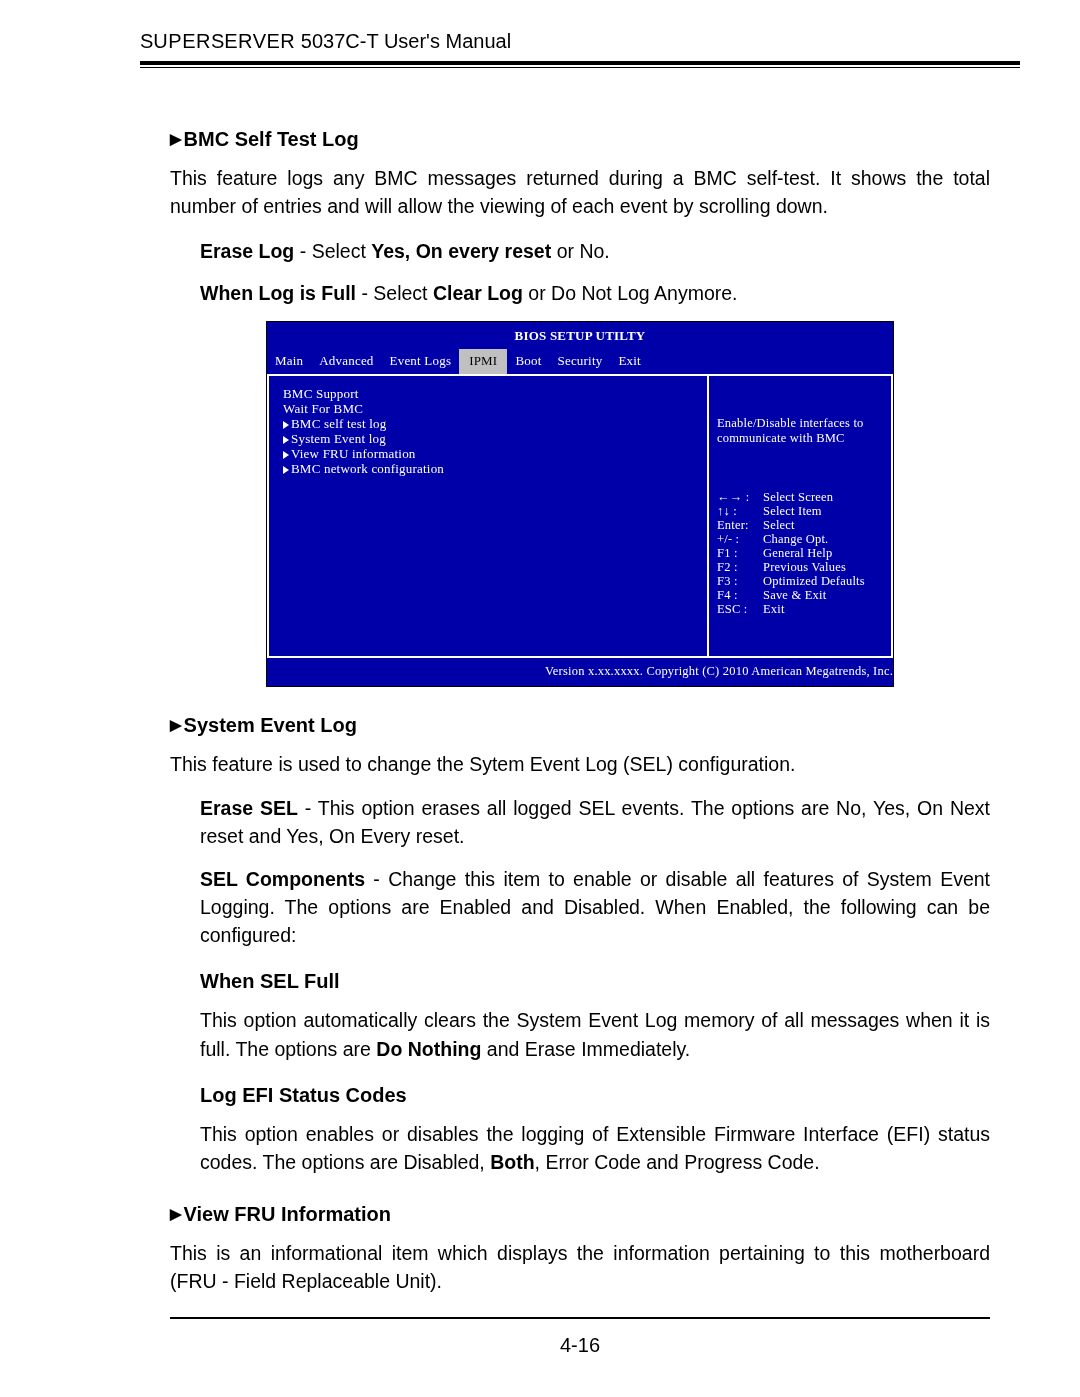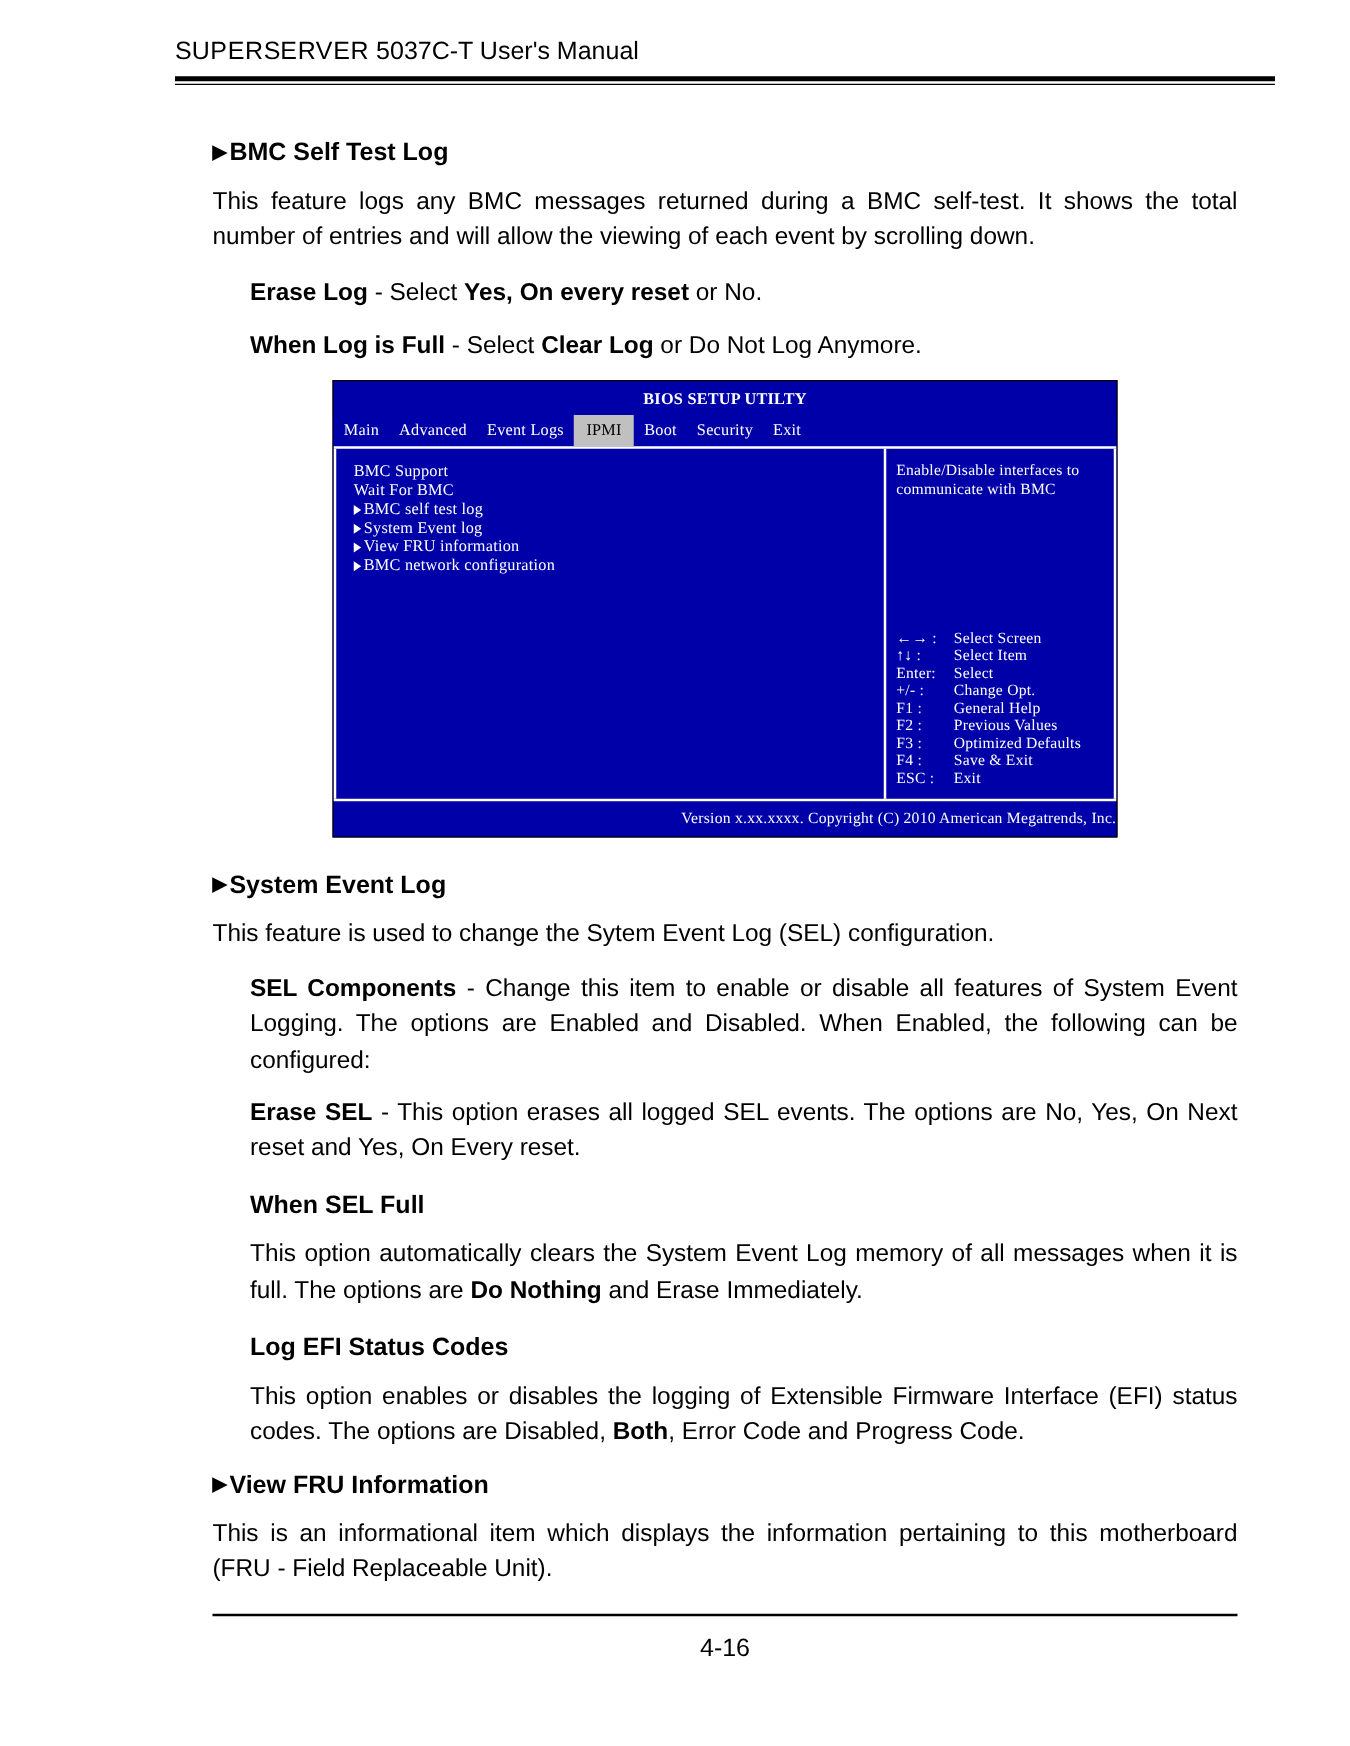--- a/index.html
+++ b/index.html
@@ -35,21 +35,21 @@
     border-top: 1px solid #000;
     margin: 2px 0 0 0;
   }
   .content {
     padding: 34px 30px 0 30px;
     font-size: 19.5px;
     line-height: 1.45;
   }
   .section-head {
     font-weight: bold;
-    margin: 6px 0 10px 0;
+    margin: 23px 0 10px 0;
     font-size: 20px;
   }
   .tri {
     font-size: 15px;
     position: relative;
     top: -2px;
     margin-right: 2px;
   }
   p.body {
     margin: 0 0 16px 0;
@@ -128,21 +128,21 @@
     line-height: 15px;
     white-space: pre;
   }
   .bios-right {
     width: 184px;
     border-right: 2px solid #fff;
     padding: 10px 8px 10px 8px;
     box-sizing: border-box;
     display: flex;
     flex-direction: column;
-    justify-content: space-between;
+    justify-content: center;
     gap: 44px;
   }
   .bios-help {
     font-size: 12.5px;
     line-height: 15px;
   }
   .bios-keys {
     font-size: 12.5px;
     line-height: 14px;
   }
@@ -273,24 +273,24 @@
       <div class="bios-footer">Version x.xx.xxxx. Copyright (C) 2010 American Megatrends, Inc.</div>
     </div>
 
     <div class="section-head">
       <span class="tri">▶</span><span>System Event Log</span>
     </div>
     <p class="body">This feature is used to change the Sytem Event Log (SEL) configuration.</p>
 
     <div class="indent">
       <p class="body">
+        <b class="inl">Erase SEL</b><span> - This option erases all logged SEL events.  The options are No, Yes, On Next reset and Yes, On Every reset.</span>
+      </p>
+      <p class="body">
         <b class="inl">SEL Components</b><span> - Change this item to enable or disable all features of System Event Logging.  The options are Enabled and Disabled.  When Enabled, the following can be configured:</span>
-      </p>
-      <p class="body">
-        <b class="inl">Erase SEL</b><span> - This option erases all logged SEL events.  The options are No, Yes, On Next reset and Yes, On Every reset.</span>
       </p>
 
       <div class="subhead">When SEL Full</div>
       <p class="body">
         <span>This option automatically clears the System Event Log memory of all messages when it is full.  The options are </span><b class="inl">Do Nothing</b><span> and Erase Immediately.</span>
       </p>
 
       <div class="subhead">Log EFI Status Codes</div>
       <p class="body">
         <span>This option enables or disables the logging of Extensible Firmware Interface (EFI) status codes. The options are Disabled, </span><b class="inl">Both</b><span>, Error Code and Progress Code.</span>

